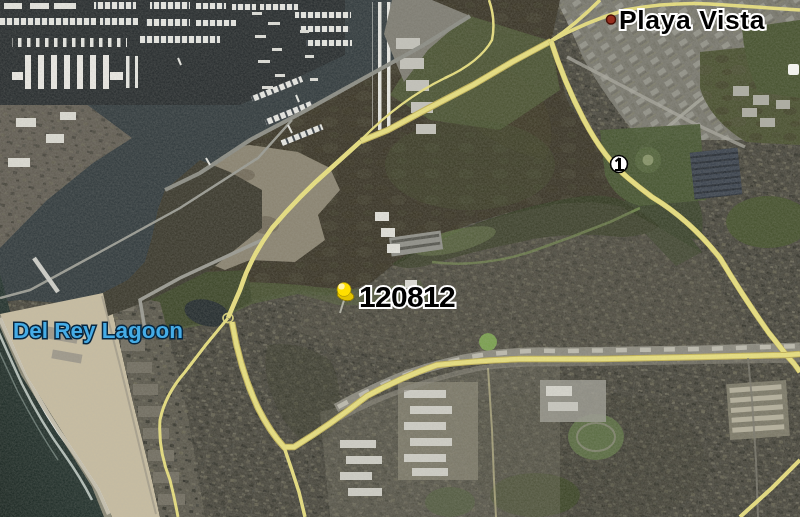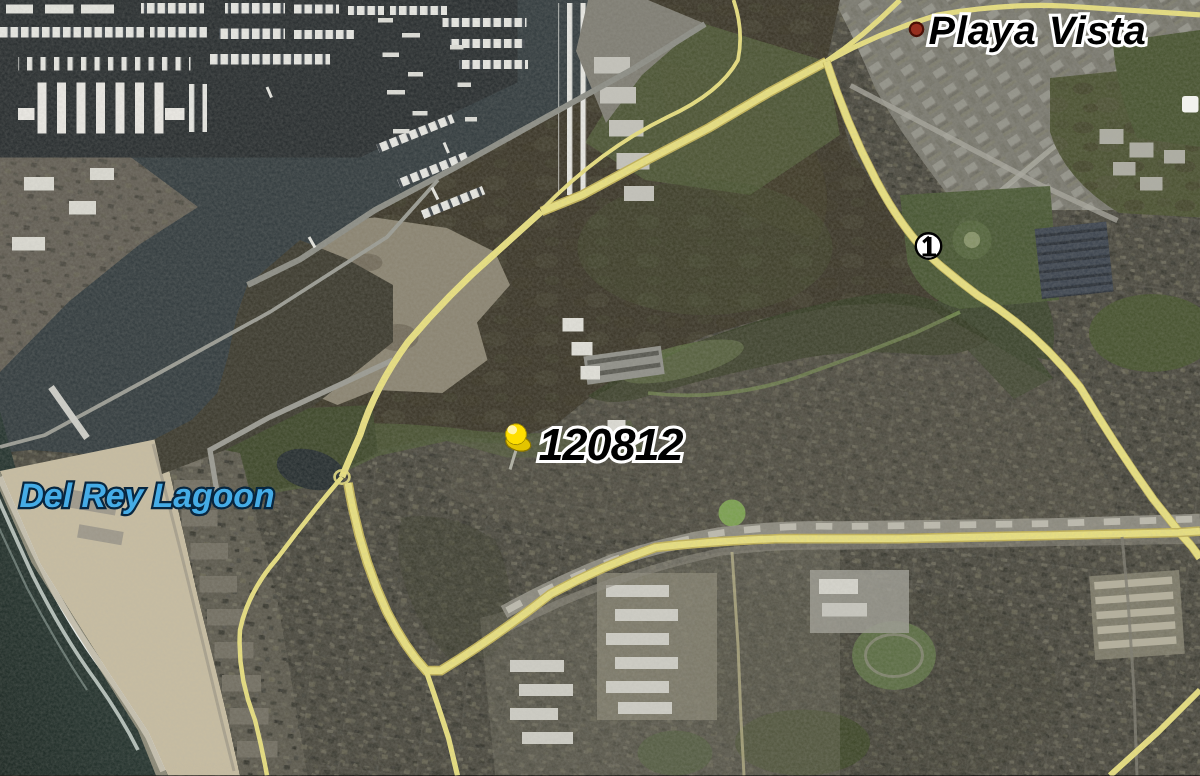--- a/index.html
+++ b/index.html
@@ -1,16 +1,16 @@
 <!DOCTYPE html>
 <html><head>
 <meta charset="utf-8">
 <style>
 html,body{margin:0;padding:0;background:#000;}
-#map{width:800px;height:517px;position:relative;overflow:hidden;font-family:"Liberation Sans",sans-serif;font-style:italic;}
+#map{width:800px;height:517px;position:relative;overflow:hidden;font-family:"Liberation Sans",sans-serif;}
 </style>
 </head>
 <body>
 <div id="map">
 <svg width="800" height="517" viewBox="0 0 800 517" xmlns="http://www.w3.org/2000/svg">
 <defs>
 <linearGradient id="oceang" x1="1" y1="0" x2="0" y2="1">
 <stop offset="0" stop-color="#2b3b36"></stop>
 <stop offset="0.55" stop-color="#22312c"></stop>
 <stop offset="1" stop-color="#1b2722"></stop>

